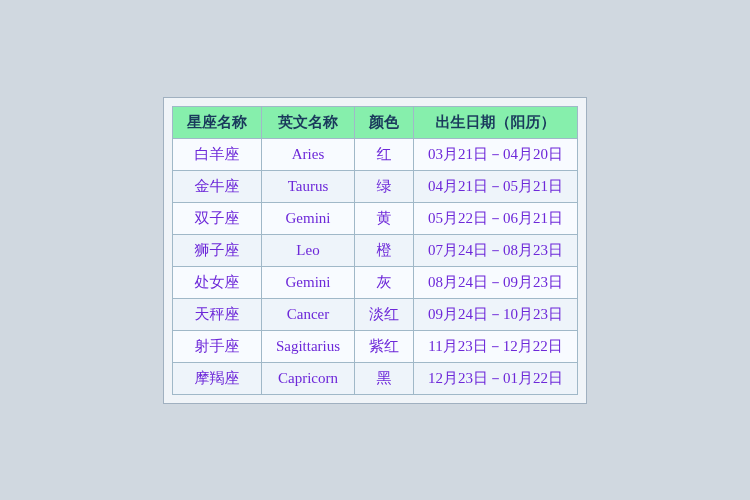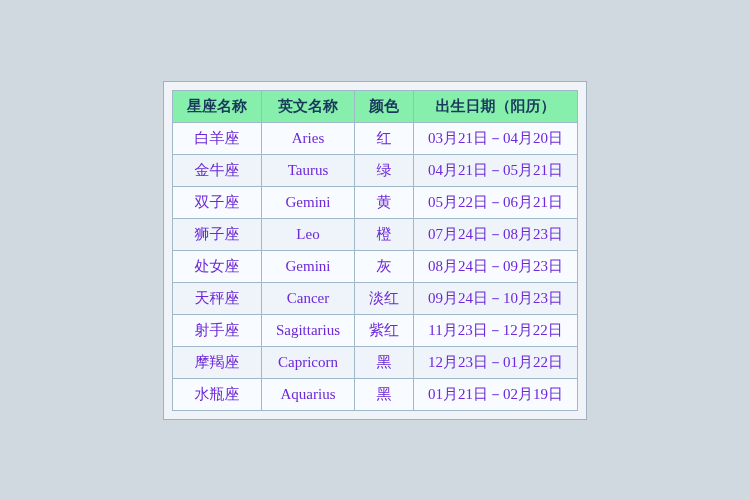--- a/index.html
+++ b/index.html
@@ -112,21 +112,15 @@
           <td>Sagittarius</td>
           <td>紫红</td>
           <td>11月23日－12月22日</td>
         </tr>
         <tr>
           <td>摩羯座</td>
           <td>Capricorn</td>
           <td>黑</td>
           <td>12月23日－01月22日</td>
         </tr>
-        <tr>
-          <td>水瓶座</td>
-          <td>Aquarius</td>
-          <td>黑</td>
-          <td>01月21日－02月19日</td>
-        </tr>
       </tbody>
   </table>
 </div>
 
 </body></html>

